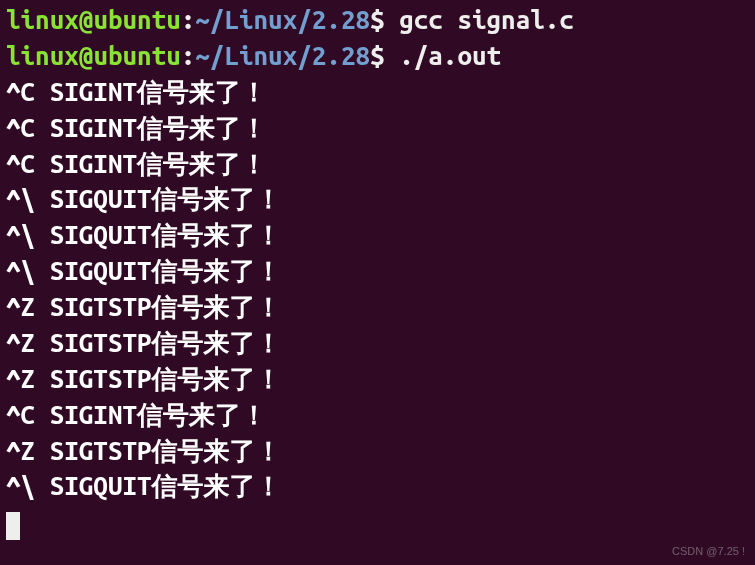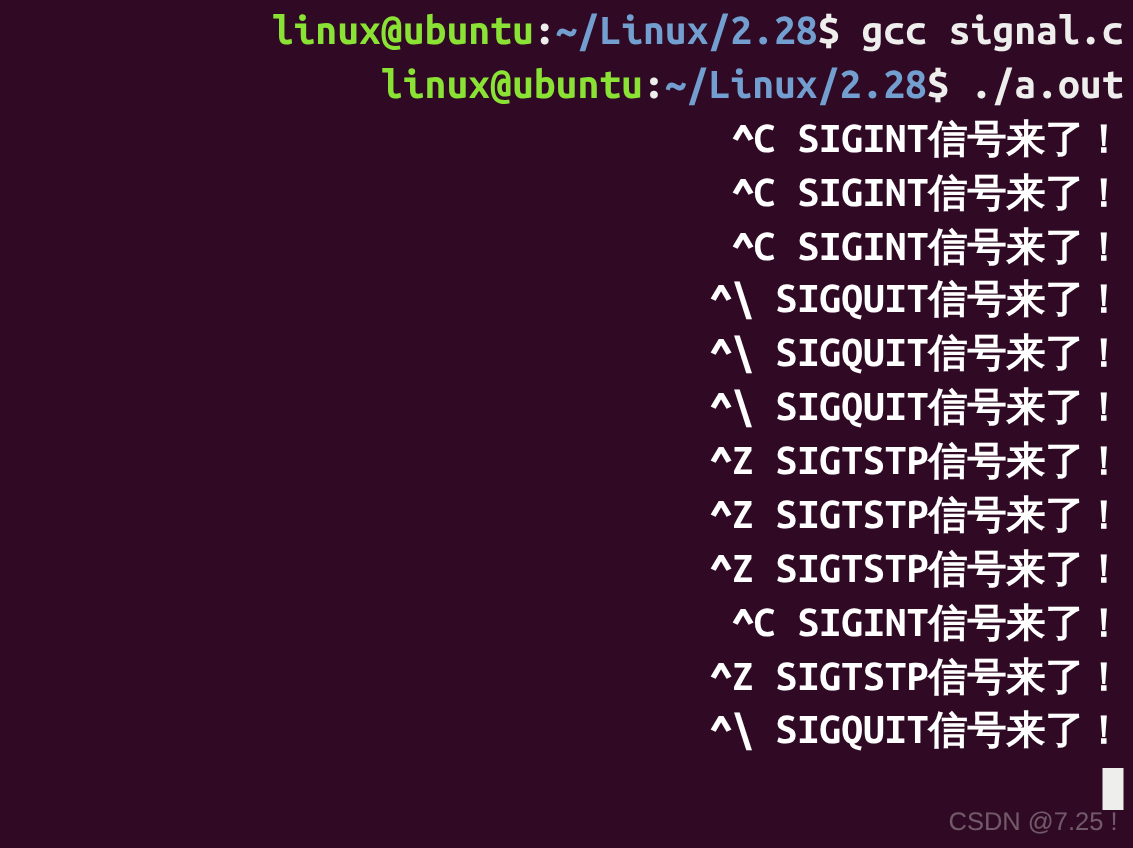--- a/index.html
+++ b/index.html
@@ -1,19 +1,18 @@
 <!DOCTYPE html>
 <html><head>
   <meta charset="utf-8">
   <style>
     * {
       margin: 0;
       padding: 0;
       box-sizing: border-box;
-      text-align: right;
     }
     body {
       background-color: #300a24;
       font-family: 'Ubuntu Mono', 'DejaVu Sans Mono', monospace;
       font-size: 26px;
       line-height: 1.38;
       font-weight: bold;
       width: 755px;
       height: 565px;
       overflow: hidden;
@@ -54,21 +53,21 @@
       height: 28px;
       background-color: #eeeeec;
       vertical-align: bottom;
       margin-top: 2px;
     }
     .watermark {
       position: absolute;
       bottom: 6px;
       right: 10px;
       color: rgba(238,238,236,0.35);
-      font-size: 17px;
+      font-size: 11px;
       font-weight: normal;
       font-family: sans-serif;
     }
   </style>
 </head>
 <body>
 
 <div class="line"><span class="user">linux</span><span class="at">@</span><span class="host">ubuntu</span><span class="colon">:</span><span class="path">~/Linux/2.28</span><span class="prompt">$</span> <span class="cmd">gcc signal.c</span></div>
 
 <div class="line"><span class="user">linux</span><span class="at">@</span><span class="host">ubuntu</span><span class="colon">:</span><span class="path">~/Linux/2.28</span><span class="prompt">$</span> <span class="cmd">./a.out</span></div>

